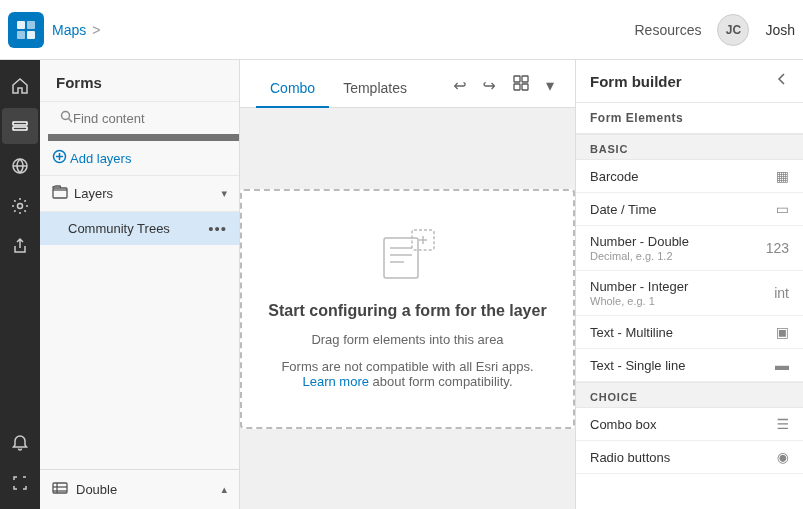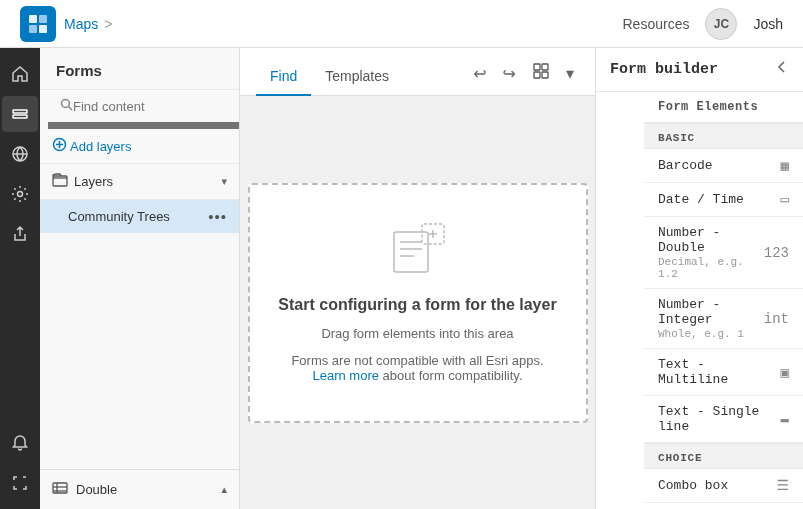--- a/index.html
+++ b/index.html
@@ -1,19 +1,19 @@
 <!DOCTYPE html>
 <html><head>
   <meta charset="utf-8">
   <style>
     * { box-sizing: border-box; margin: 0; padding: 0; }
     body { font-family: "Segoe UI", Arial, sans-serif; font-size: 14px; color: #333; background: #fff; width: 803px; height: 509px; overflow: hidden; display: flex; flex-direction: column; }
 
     
-    .topbar { height: 48px; background: #fff; border-bottom: 1px solid #ddd; display: flex; align-items: center; padding: 0 20px; gap: 8px; flex-shrink: 0; }
+    .topbar { height: 60px; background: #fff; border-bottom: 1px solid #ddd; display: flex; align-items: center; padding: 0 8px; gap: 8px; flex-shrink: 0; }
     .topbar-logo { width: 36px; height: 36px; background: #0079c1; border-radius: 6px; display: flex; align-items: center; justify-content: center; color: #fff; font-weight: bold; font-size: 18px; flex-shrink: 0; }
     .topbar-breadcrumb { display: flex; align-items: center; gap: 6px; color: #555; font-size: 14px; }
     .topbar-breadcrumb .link { color: #0079c1; cursor: pointer; }
     .topbar-breadcrumb .sep { color: #999; }
     .topbar-breadcrumb .current { color: #333; }
     .topbar-right { margin-left: auto; display: flex; align-items: center; gap: 16px; }
     .topbar-resources { color: #555; font-size: 14px; }
     .topbar-avatar { width: 32px; height: 32px; border-radius: 50%; background: #e5e5e5; border: 1px solid #ccc; display: flex; align-items: center; justify-content: center; font-size: 12px; font-weight: bold; color: #555; }
     .topbar-username { font-size: 14px; color: #333; }
 
@@ -51,25 +51,25 @@
 
     .canvas-area { flex: 1; background: #f0f0f0; display: flex; align-items: center; justify-content: center; overflow: hidden; }
     .form-drop-zone { width: 340px; height: 240px; border: 2px dashed #bbb; border-radius: 4px; background: #fff; display: flex; flex-direction: column; align-items: center; justify-content: center; gap: 12px; padding: 24px; }
     .form-drop-zone .drop-icon { font-size: 52px; color: #bbb; line-height: 1; }
     .form-drop-zone .drop-title { font-size: 16px; font-weight: 600; color: #444; text-align: center; }
     .form-drop-zone .drop-subtitle { font-size: 13px; color: #666; text-align: center; }
     .form-drop-zone .drop-note { font-size: 13px; color: #666; text-align: center; }
     .form-drop-zone .drop-note a { color: #0079c1; cursor: pointer; text-decoration: none; }
 
     
-    .form-builder { width: 208px; background: #fff; border-left: 1px solid #ddd; display: flex; flex-direction: column; overflow: hidden; flex-shrink: 0; position: relative; font-family: Liberation Mono, monospace; }
+    .form-builder { width: 228px; background: #fff; border-left: 1px solid #ddd; display: flex; flex-direction: column; overflow: hidden; flex-shrink: 0; position: relative; }
     .form-builder-header { padding: 12px 14px; font-size: 15px; font-weight: 600; color: #333; border-bottom: 1px solid #e8e8e8; display: flex; align-items: center; justify-content: space-between; }
     .form-builder-header .collapse-btn { color: #666; cursor: pointer; font-size: 16px; }
     .form-elements-title { padding: 8px 14px; font-size: 12px; font-weight: 600; color: #555; letter-spacing: 0.5px; border-bottom: 1px solid #e8e8e8; }
-    .form-builder-scroll { flex: 1; overflow-y: auto; overflow-x: hidden; margin-left: 48px; }
+    .form-builder-scroll { flex: 1; overflow-y: auto; overflow-x: hidden; }
     .form-builder-scroll::-webkit-scrollbar { width: 6px; }
     .form-builder-scroll::-webkit-scrollbar-thumb { background: #ccc; border-radius: 3px; }
     .section-label { padding: 8px 14px 4px; font-size: 11px; font-weight: 700; color: #555; letter-spacing: 0.8px; background: #f2f2f2; border-bottom: 1px solid #e8e8e8; border-top: 1px solid #e8e8e8; }
     .form-element-row { padding: 8px 14px; display: flex; align-items: center; justify-content: space-between; border-bottom: 1px solid #eee; cursor: grab; font-size: 13px; color: #333; }
     .form-element-row .el-icon { color: #888; font-size: 14px; }
     .form-element-row .el-sub { font-size: 11px; color: #999; margin-top: 1px; }
     .form-element-row .el-text { display: flex; flex-direction: column; }
   </style>
 </head>
 <body>
@@ -190,21 +190,21 @@
           <line x1="5" y1="3" x2="5" y2="13"></line>
         </svg>
       </span>
       <span>Double</span>
       <span class="chevron-up">▴</span>
     </div>
   </div>
 
   <div class="center-content">
     <div class="tabs-bar">
-      <div class="tab active">Find</div>
+      <div class="tab active">Combo</div>
       <div class="tab">Templates</div>
       <div class="tabs-toolbar">
         <span class="tool-icon">↩</span>
         <span class="tool-icon">↪</span>
         <span class="tool-icon">
           <svg width="18" height="18" viewBox="0 0 18 18" fill="none" stroke="#555" stroke-width="1.3">
             <rect x="2" y="2" width="6" height="6" rx="0.5"></rect>
             <rect x="10" y="2" width="6" height="6" rx="0.5"></rect>
             <rect x="2" y="10" width="6" height="6" rx="0.5"></rect>
             <rect x="10" y="10" width="6" height="6" rx="0.5"></rect>

